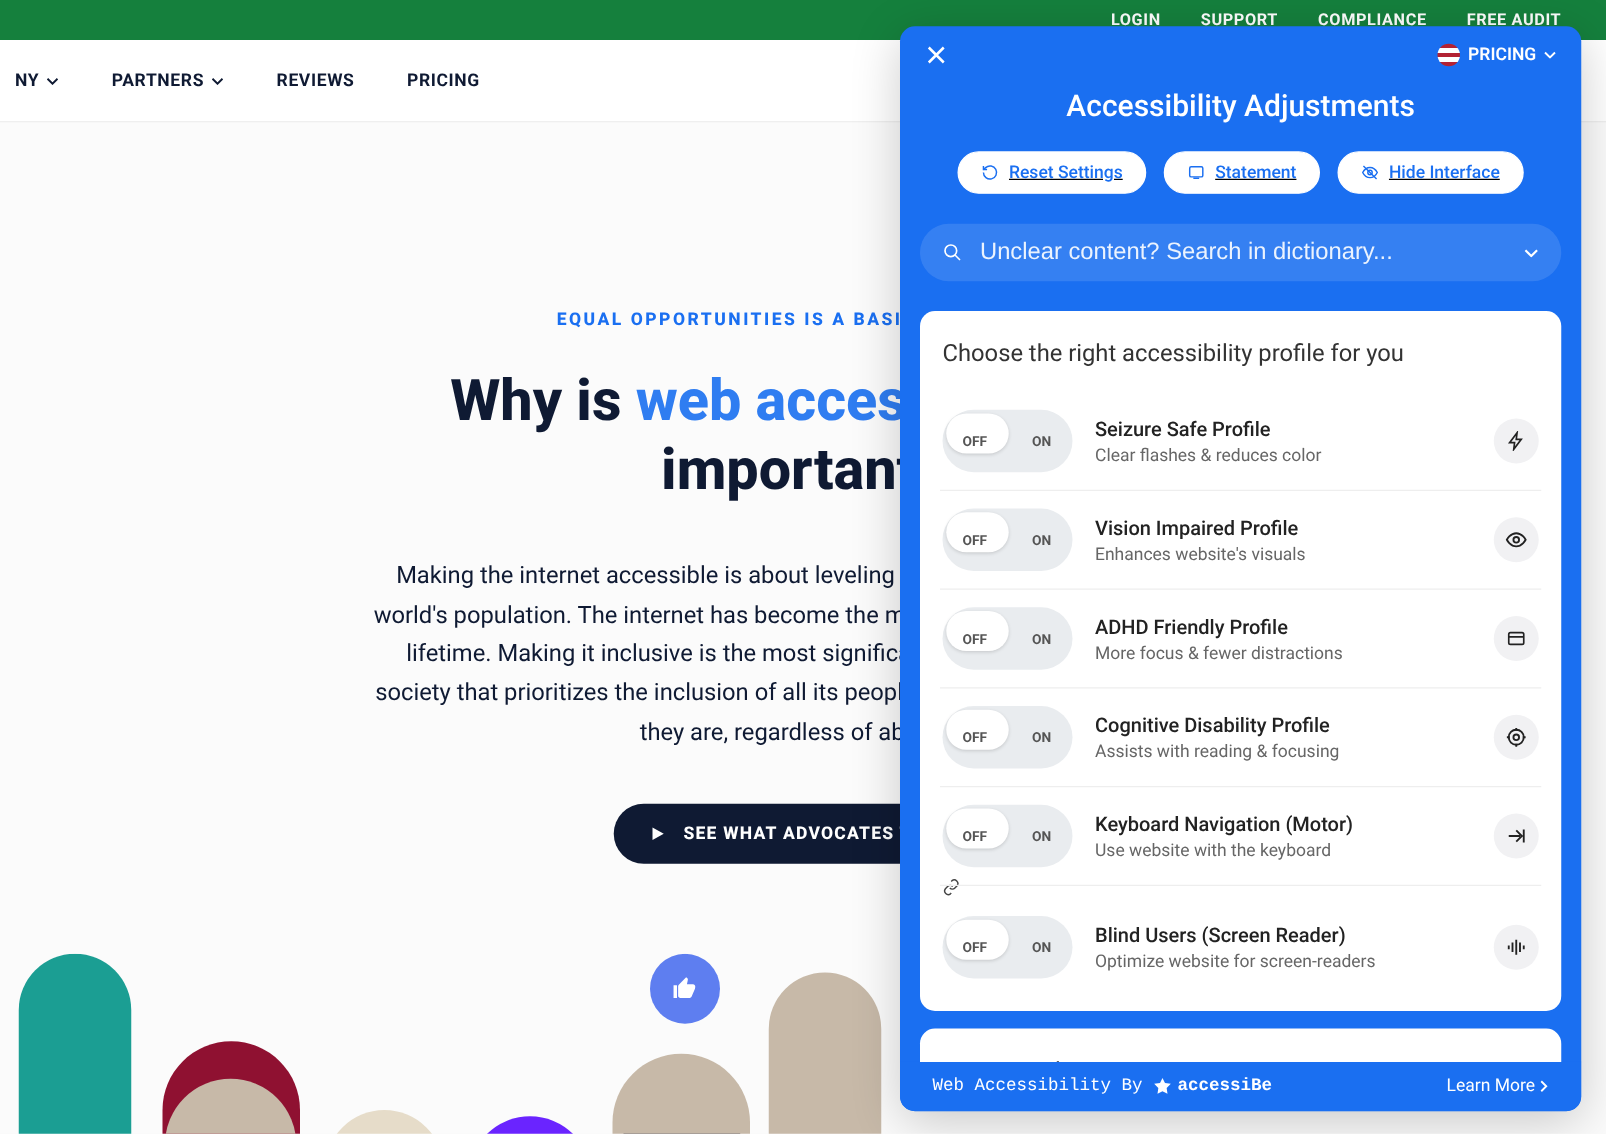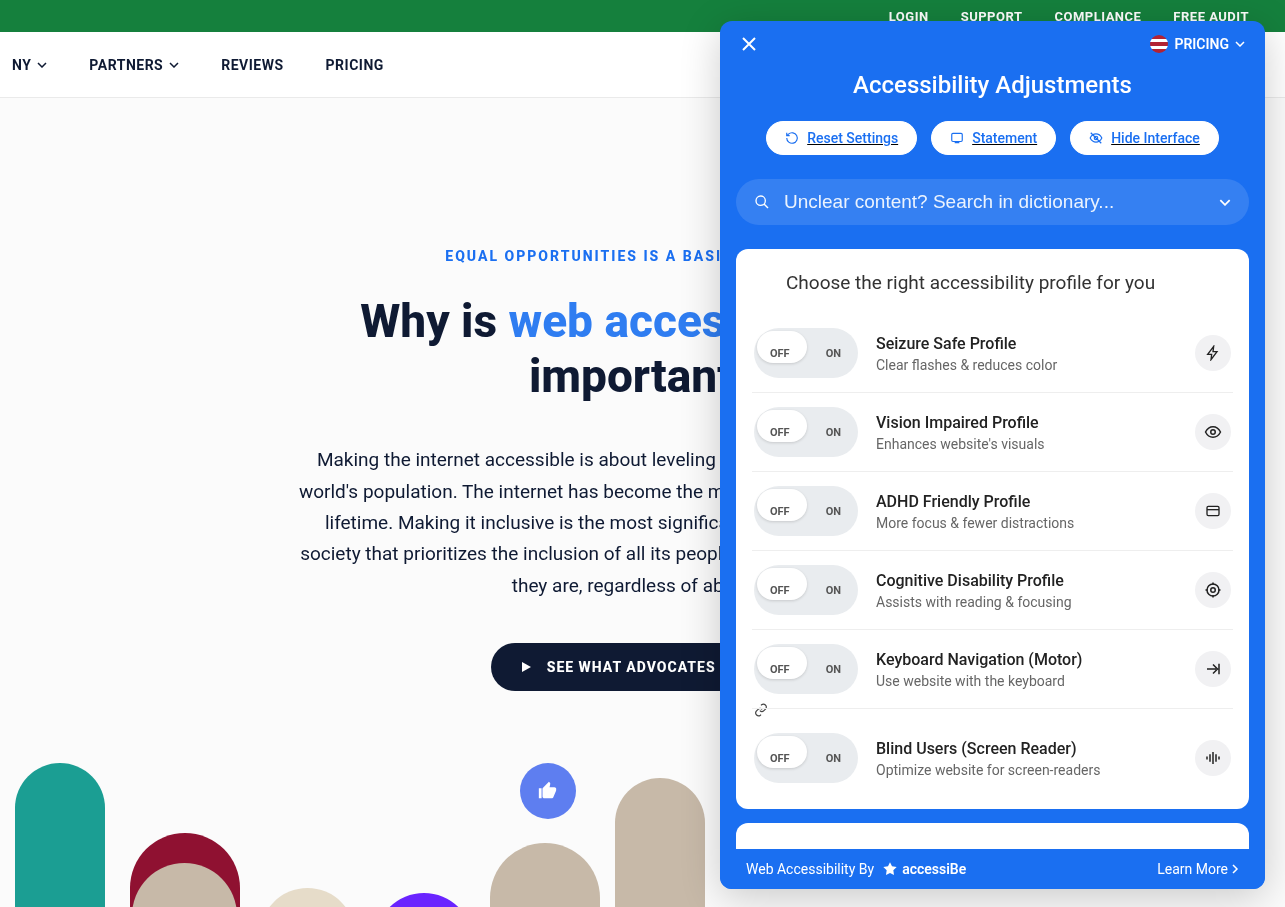--- a/index.html
+++ b/index.html
@@ -44,34 +44,34 @@
 .flag { width:18px; height:18px; border-radius:50%; background: linear-gradient(#b22234 0 20%, #fff 20% 40%, #b22234 40% 60%, #fff 60% 80%, #b22234 80%); position:relative; }
 .widget-title { text-align: center; color: #fff; font-size: 24px; font-weight: 500; padding: 14px 0 22px; }
 .widget-actions { display: flex; justify-content: center; gap: 14px; padding: 0 14px 24px; text-decoration: underline; }
 .pill { background: #fff; color: #1a6ff1; border-radius: 30px; padding: 8px 18px; font-size: 14px; font-weight: 500; display: flex; align-items: center; gap: 8px; cursor: pointer; border:1px solid #fff; }
 .search-row { margin: 0 16px 24px; background: rgba(255,255,255,0.12); border-radius: 28px; padding: 12px 18px; display: flex; align-items: center; gap: 14px; }
 .search-row input { background: transparent; border: none; outline: none; color: #e5e5e5; font-size: 19px; flex: 1; }
 .search-row input::placeholder { color: rgba(255,255,255,0.9); }
 .search-icons { color: rgba(255,255,255,0.9); }
 
 .card { background: #fff; margin: 0 16px 14px; border-radius: 12px; padding: 22px 16px 12px; flex-shrink:0; }
-.card-title { font-size: 19px; color: #333; margin-bottom: 20px; padding-left: 2px; margin-left: 32px; }
+.card-title { font-size: 19px; color: #333; margin-bottom: 20px; padding-left: 2px; }
 .profile-row { display: flex; align-items: center; padding: 14px 2px; border-bottom: 1px solid #eee; gap: 18px; }
 .profile-row:last-child { border-bottom: none; }
 .toggle { width: 104px; height: 50px; border-radius: 30px; background: #e9ecef; display: flex; align-items: center; position: relative; font-size: 11px; font-weight: 700; color: #555; flex-shrink: 0; cursor:pointer; }
 .toggle .knob { position: absolute; left: 3px; top: 3px; width: 50px; height: 32px; background: #fff; border-radius: 20px; box-shadow: 0 1px 3px rgba(0,0,0,0.15); }
 .toggle .off { position: absolute; left: 16px; z-index:2; }
 .toggle .on { position: absolute; right: 17px; }
 .profile-text { flex: 1; }
 .profile-title { font-size: 16px; color: #222; font-weight: 500; margin-bottom: 4px; }
 .profile-desc { font-size: 14px; color: #666; }
 .profile-icon { width: 36px; height: 36px; border-radius: 50%; background: #f1f1f3; display:flex; align-items:center; justify-content:center; color:#222; flex-shrink:0; }
 
 .footer { margin-top: auto; background: #1a6ff1; padding: 12px 26px; display:flex; justify-content:space-between; align-items:center; color:#fff; font-size:14px; }
-.footer .by { display:flex; align-items:center; gap:8px; }
+.footer .by { display:flex; align-items:center; gap:8px;font-family:Liberation Mono, monospace; }
 .footer .learn { display:flex; align-items:center; gap:4px; cursor:pointer; }
 
 .scroll-body { flex:1; overflow-y:auto; }
 .scroll-body::-webkit-scrollbar{ width:6px; }
 .scroll-body::-webkit-scrollbar-thumb{ background:rgba(255,255,255,0.3); border-radius:3px; }
 svg { display:block; }
 </style>
 </head>
 <body>
 

